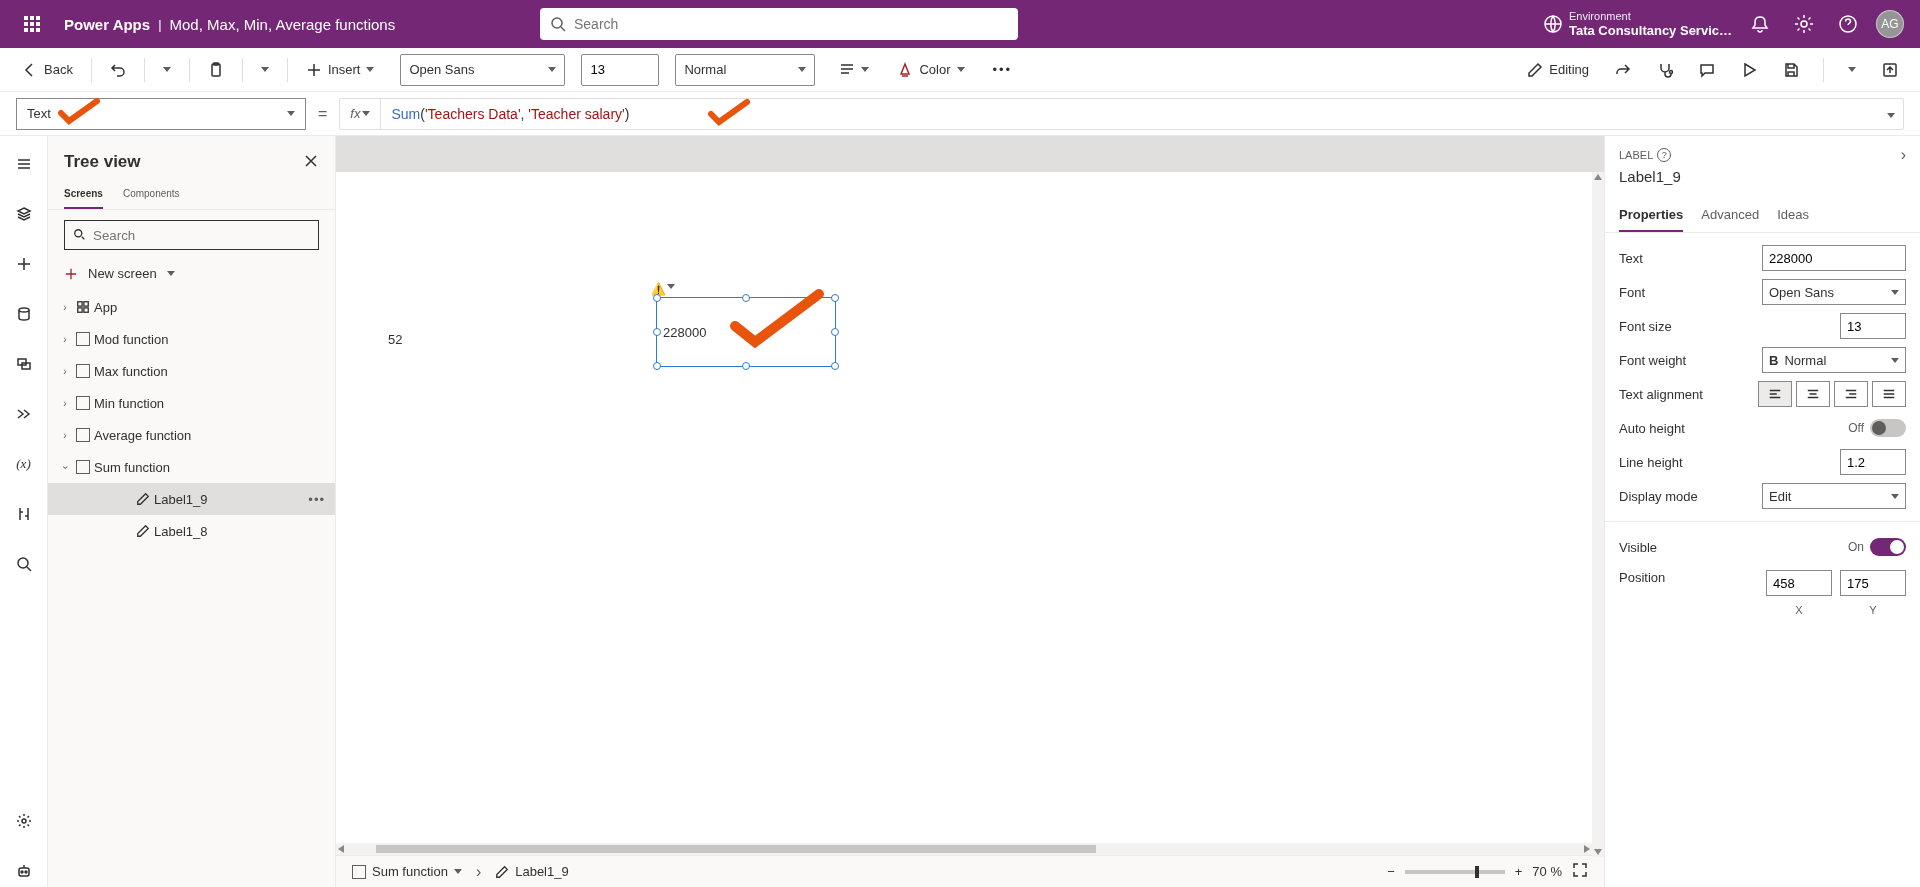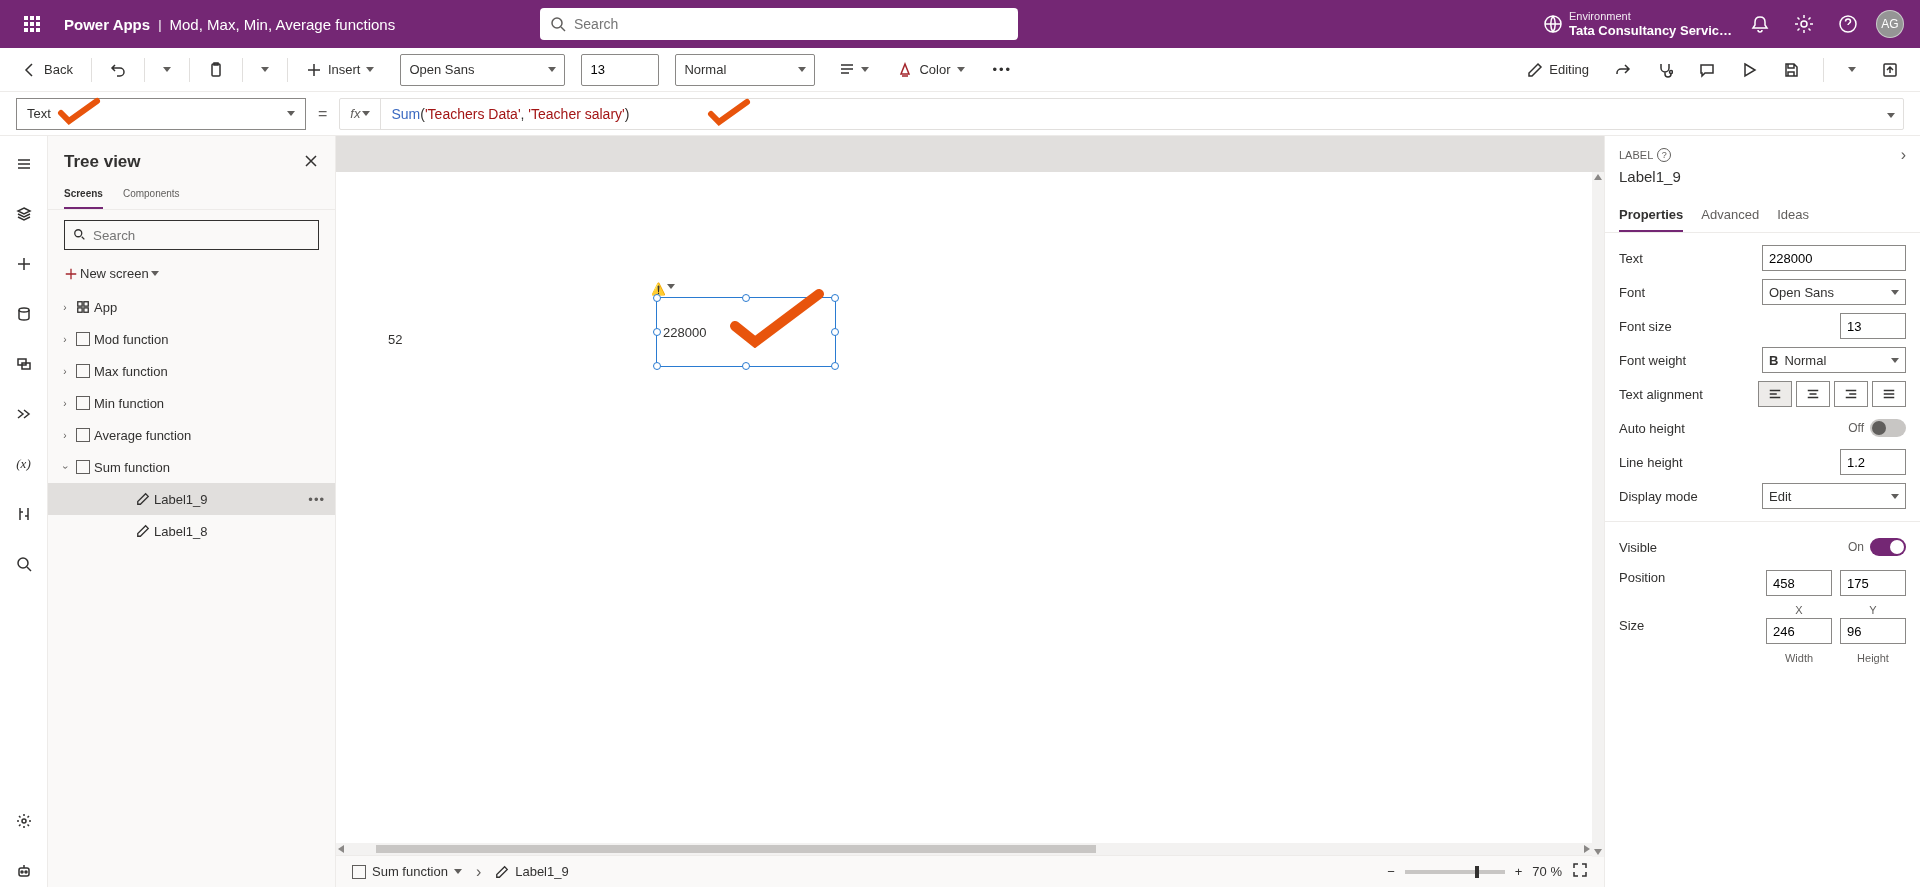--- a/index.html
+++ b/index.html
@@ -57,21 +57,21 @@
 
 
 .tree-panel { width: 288px; border-right: 1px solid #edebe9; background: #faf9f8; display: flex; flex-direction: column; }
 .tree-header { display: flex; align-items: center; justify-content: space-between; padding: 16px 16px 8px; }
 .tree-header h2 { font-size: 17px; font-weight: 600; }
 .tree-tabs { display: flex; gap: 20px; padding: 0 16px; border-bottom: 1px solid #edebe9; }
 .tree-tab { padding: 8px 0; cursor: pointer; font-size: 10px; color: #605e5c; }
 .tree-tab.active { color: #323130; font-weight: 600; border-bottom: 2px solid #742774; }
 .tree-search { margin: 10px 16px; border: 1px solid #323130; height: 30px; display: flex; align-items: center; padding: 0 8px; gap: 6px; }
 .tree-search input { border: none; outline: none; flex: 1; background: transparent; }
-.new-screen { display: flex; align-items: center; gap: 2px; padding: 6px 16px 10px; cursor: pointer; color: #323130; }
+.new-screen { display: flex; align-items: center; gap: 10px; padding: 6px 16px 10px; cursor: pointer; color: #323130; }
 .tree-list { flex: 1; overflow: auto; }
 .tree-item { display: flex; align-items: center; height: 32px; padding-left: 10px; cursor: pointer; gap: 4px; font-size: 13px; }
 .tree-item.grandchild { padding-left: 88px; }
 .tree-item.selected { background: #e1dfdd; }
 .tree-item .chev { width: 14px; text-align: center; color: #605e5c; font-size: 10px; }
 .tree-item .ticon { width: 14px; height: 14px; border: 1px solid #605e5c; flex-shrink: 0; }
 .tree-item .more { margin-left: auto; margin-right: 10px; color: #605e5c; letter-spacing: 1px; }
 
 
 .canvas-area { flex: 1; display: flex; flex-direction: column; background: #faf9f8; position: relative; }
@@ -638,29 +638,16 @@
           <div class="pair-row">
             <input class="prop-input small" value="458" style="">
             <input class="prop-input small" value="175" style="">
           </div>
           <div class="pair-label">
               <span>X</span>
               <span>Y</span>
             </div>
         </div>
       </div>
-      <div class="prop-row" style="align-items:flex-start; padding-top:2px;">
-        <label>Size</label>
-        <div class="pair-inputs">
-          <div class="pair-row">
-            <input class="prop-input small" value="246" style="">
-            <input class="prop-input small" value="96" style="">
-          </div>
-          <div class="pair-label">
-              <span>Width</span>
-              <span>Height</span>
-            </div>
-        </div>
-      </div>
     </div>
   </div>
 
 </div>
 
 </body></html>

